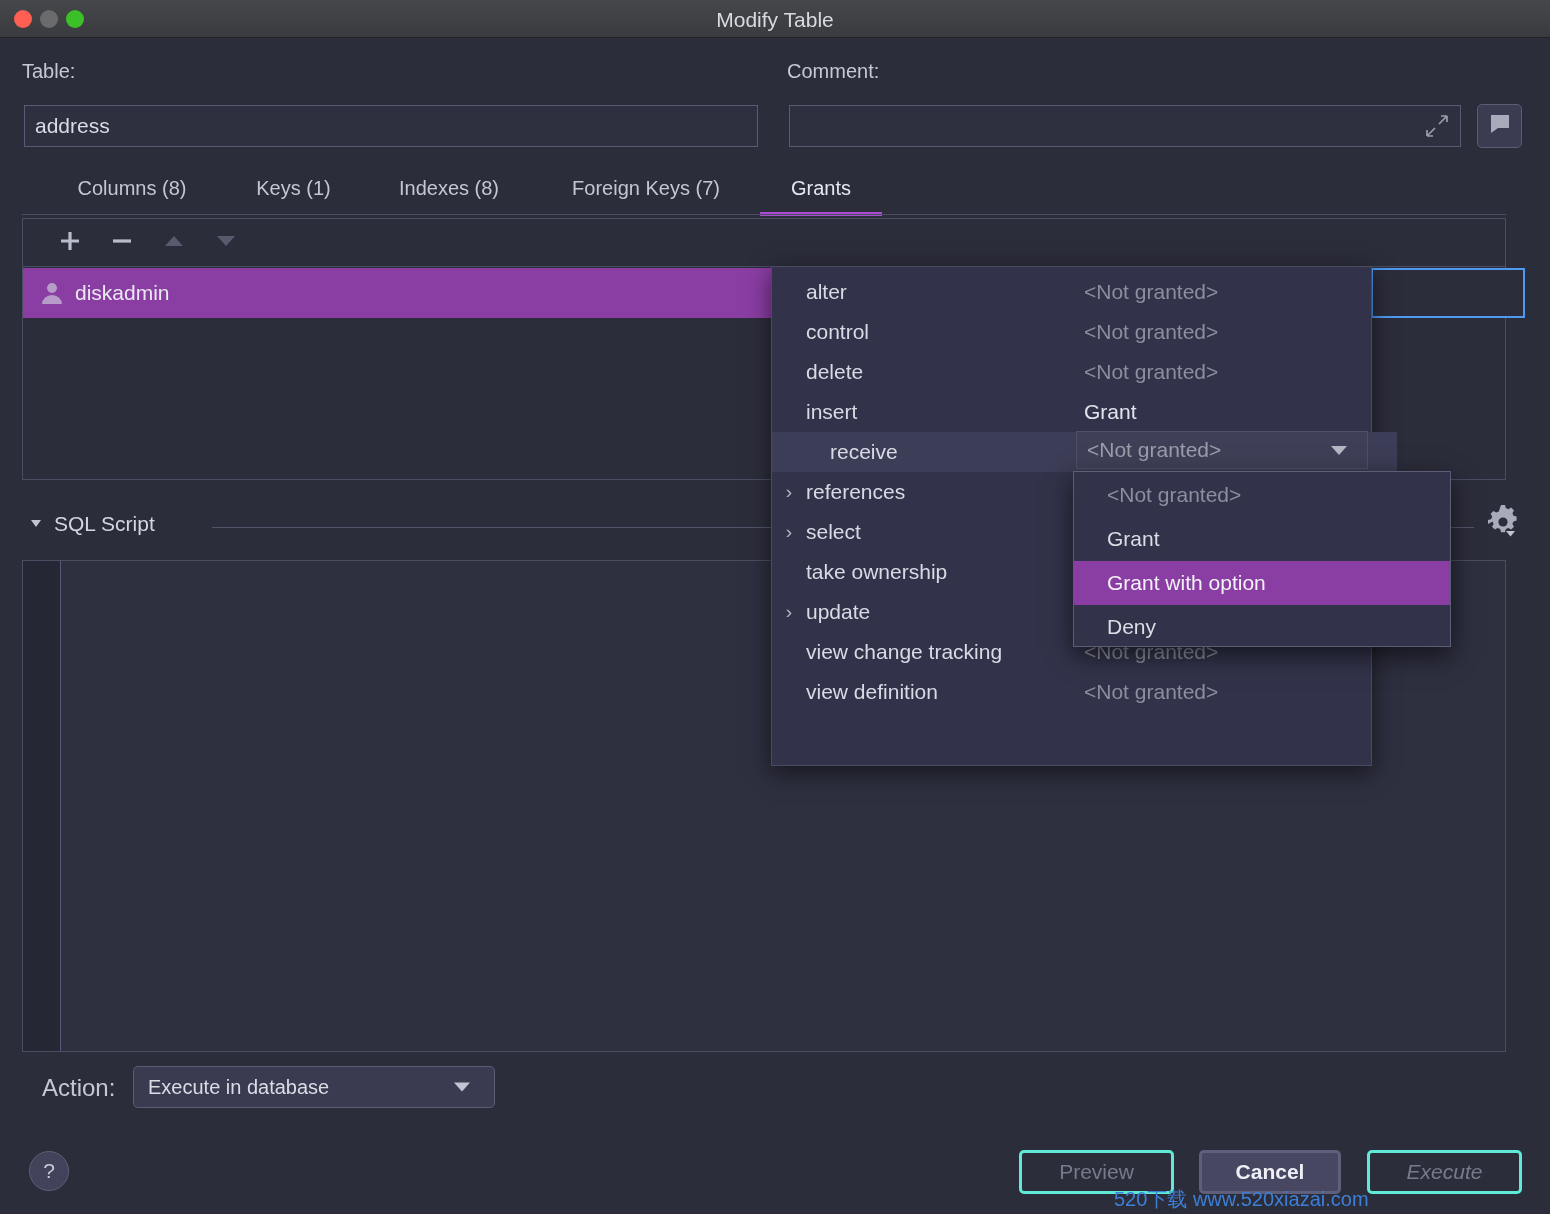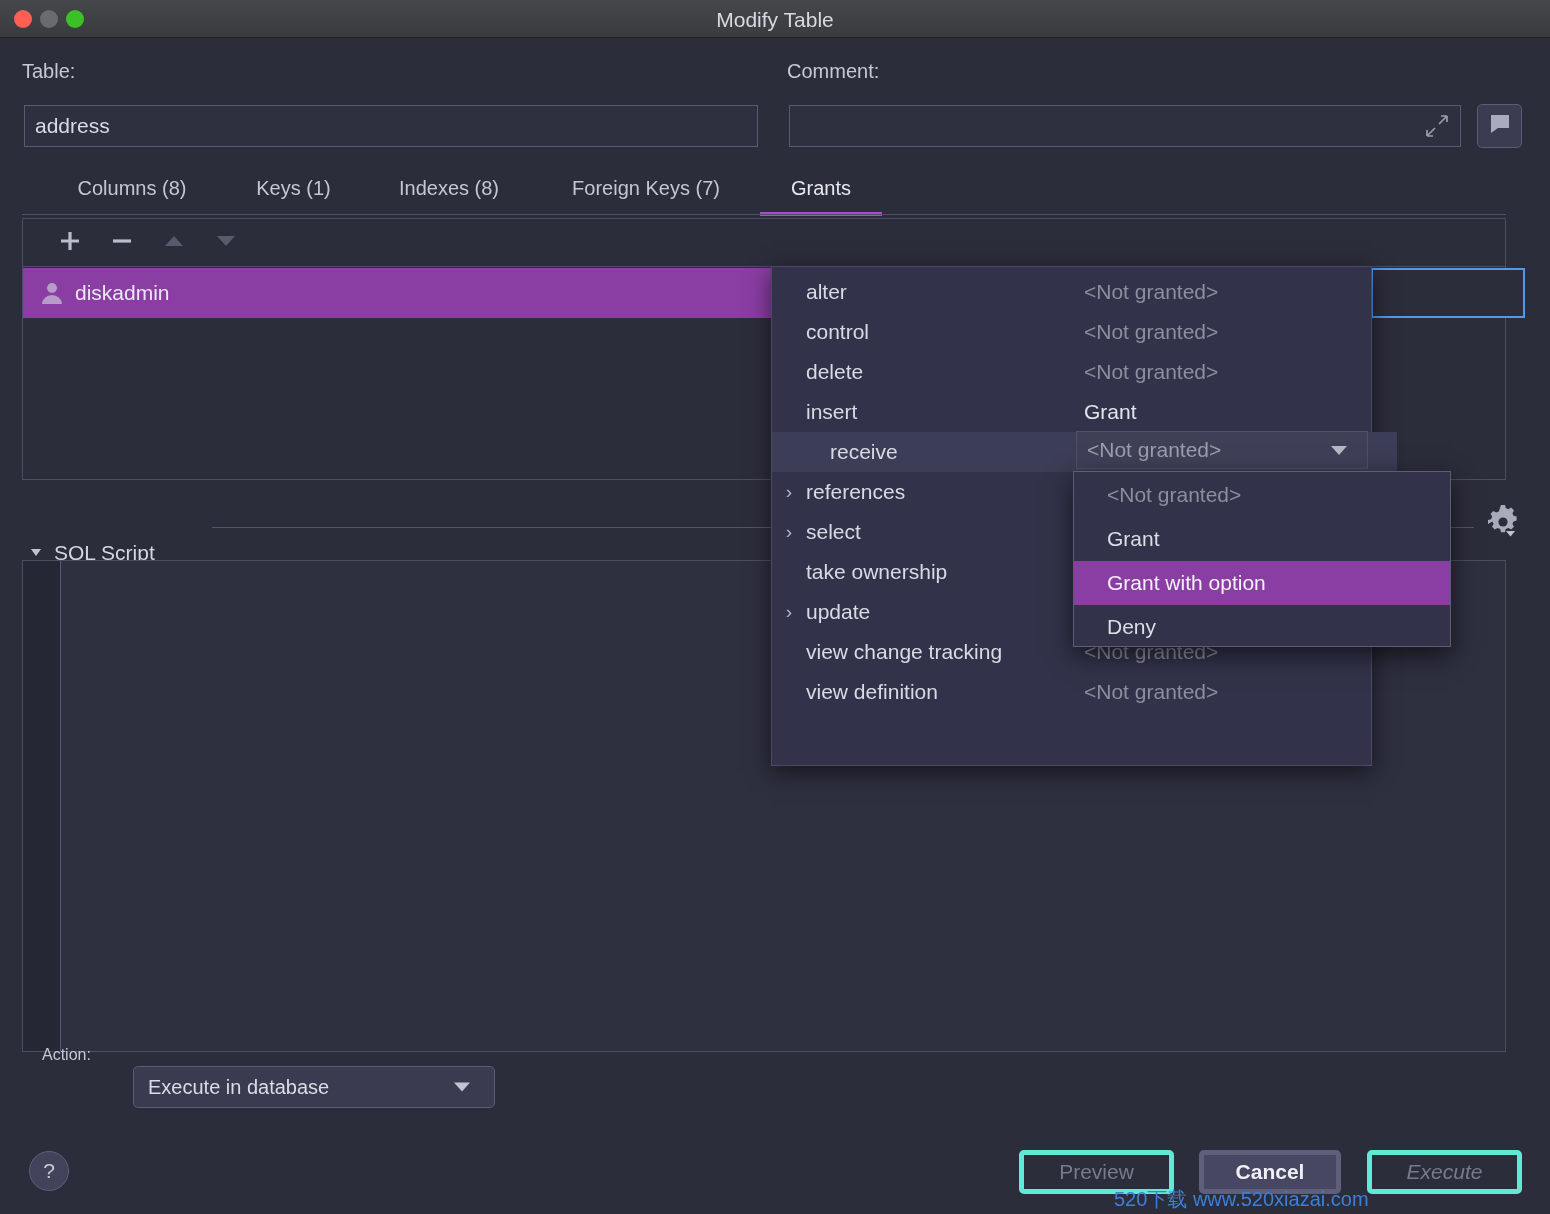--- a/index.html
+++ b/index.html
@@ -105,58 +105,58 @@
   .cellfocus {
     position: absolute; left: 1348px; top: 49px; width: 154px; height: 50px;
     border: 2px solid #4e9af1; box-sizing: border-box;
     background: #2c2d3b;
   }
 
   
   .sqlhdr {
     position: absolute; left: 28px; top: 512px;
     display: flex; align-items: flex-end; gap: 10px;
-    font-size: 21px; color: #d3d6df; margin-top: 29px;
+    font-size: 21px; color: #d3d6df;
   }
   .sqlrule {
     position: absolute; left: 212px; top: 527px; width: 1262px; height: 1px;
     background: #53556b;
   }
   .gear {
     position: absolute; left: 1486px; top: 503px; width: 34px; height: 34px;
   }
   .sqlbox {
     position: absolute; left: 22px; top: 560px; width: 1484px; height: 492px;
     border: 1px solid #4b4d63; box-sizing: border-box;
     background: #2e2f3f;
   }
   .sqlgutter {
     position: absolute; left: 0; top: 0; width: 38px; height: 100%;
     background: #262734; border-right: 1px solid #565979;
     box-sizing: border-box;
   }
 
   
-  .actionlbl { position: absolute; left: 42px; top: 1046px; font-size: 16px; color: #c6c9d3; }
+  .actionlbl { position: absolute; left: 42px; top: 1074px; font-size: 24px; color: #c6c9d3; }
   .combo {
     position: absolute; left: 133px; top: 1066px; width: 362px; height: 42px;
     background: #3a3a50; border: 1px solid #5b5c78; border-radius: 5px;
     box-sizing: border-box; color: #dadde6; font-size: 20px;
     display: flex; align-items: center; padding: 0 14px;
   }
   .combo .caret { position: absolute; right: 22px; top: 50%; transform: translateY(-50%); }
   .helpbtn {
     position: absolute; left: 29px; top: 1151px; width: 40px; height: 40px;
     border-radius: 50%; background: #42425a; border: 1px solid #5d5e79;
     box-sizing: border-box; color: #c9ccd6; font-size: 21px;
     display: flex; align-items: center; justify-content: center;
   }
   .btn {
     position: absolute; top: 1150px; height: 44px;
-    border: 5px solid #5eead4; border-radius: 5px;
+    border: 3px solid #5eead4; border-radius: 5px;
     box-sizing: border-box; font-size: 21px;
     display: flex; align-items: center; justify-content: center;
     background: transparent; color: #787a8c;
   }
   .btn.default {
     background: #474761; border-color: #5e5f7b; color: #eef0f6; font-weight: bold;
   }
 
   
   .popup {

